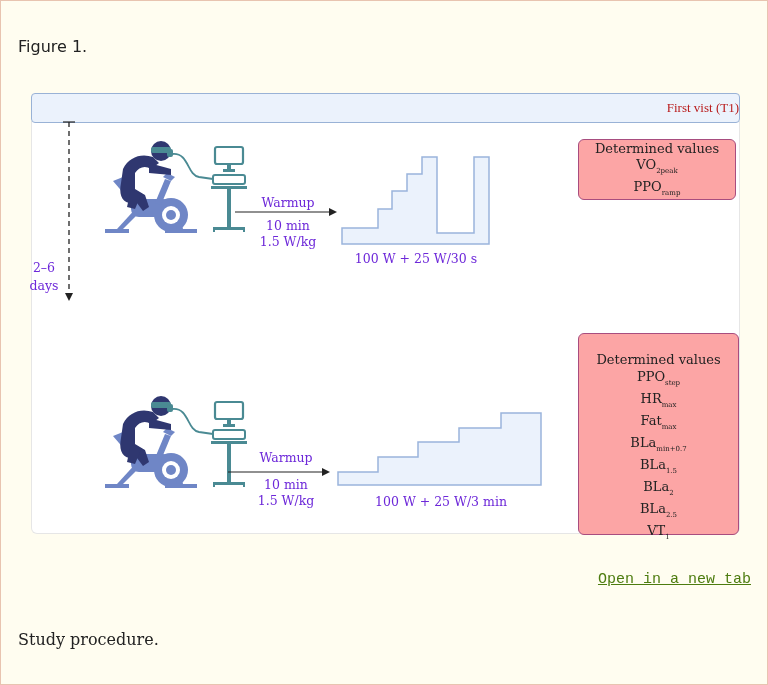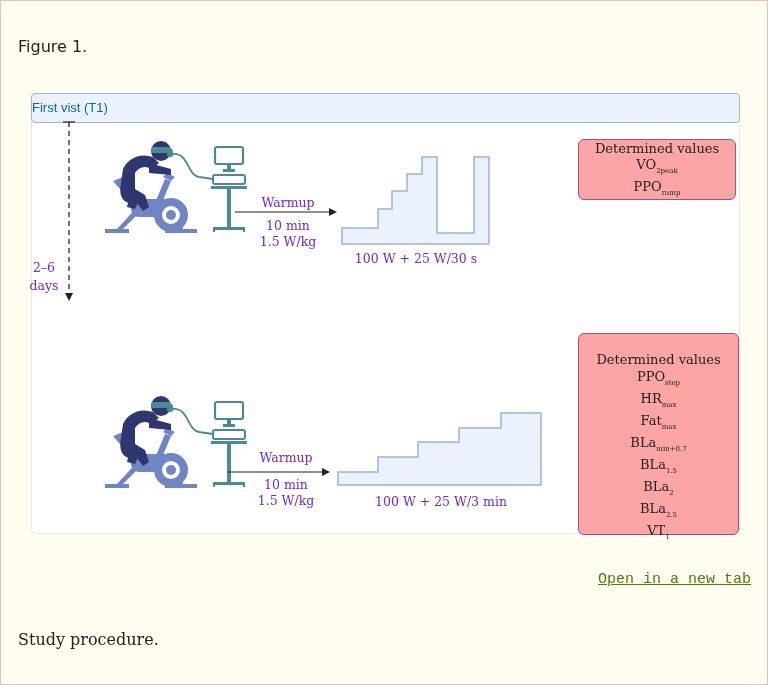--- a/index.html
+++ b/index.html
@@ -16,22 +16,22 @@
     position: absolute; left: 30px; top: 92px; width: 709px; height: 441px;
   }
   .figure-bg {
     position: absolute; left: 0; top: 28px; width: 709px; height: 413px;
     background: #ffffff; border: 1px solid #e6e6e6; border-top: none; border-radius: 0 0 6px 6px;
     box-sizing: border-box;
   }
   .visit-bar {
     position: absolute; left: 0; width: 707px; height: 28px;
     background: #ebf2fc; border: 1px solid #99b2d6; border-radius: 4px;
-    font-family: Liberation Sans, sans-serif; font-size: 13px; color: #0369a1;
-    text-align: left; line-height: 28px;
+    font-family: Liberation Serif, serif; font-size: 13px; color: #b91c1c;
+    text-align: right; line-height: 28px;
   }
   .values-box {
     position: absolute; background: #fca5a5; border: 1.5px solid #a84d7f; border-radius: 6px;
     font-family: "DejaVu Serif", serif; color: #222; text-align: center; box-sizing: border-box;
   }
   .values-box .vt { font-size: 13px; line-height: 16px; }
   .values-box .vi { font-size: 13px; line-height: 16px; }
   .values-box .vi sub { font-size: 7px; vertical-align: -4px; }
   .serif-lbl {
     position: absolute; font-family: "DejaVu Serif", serif; font-size: 12.5px; color: #6d28d9;

